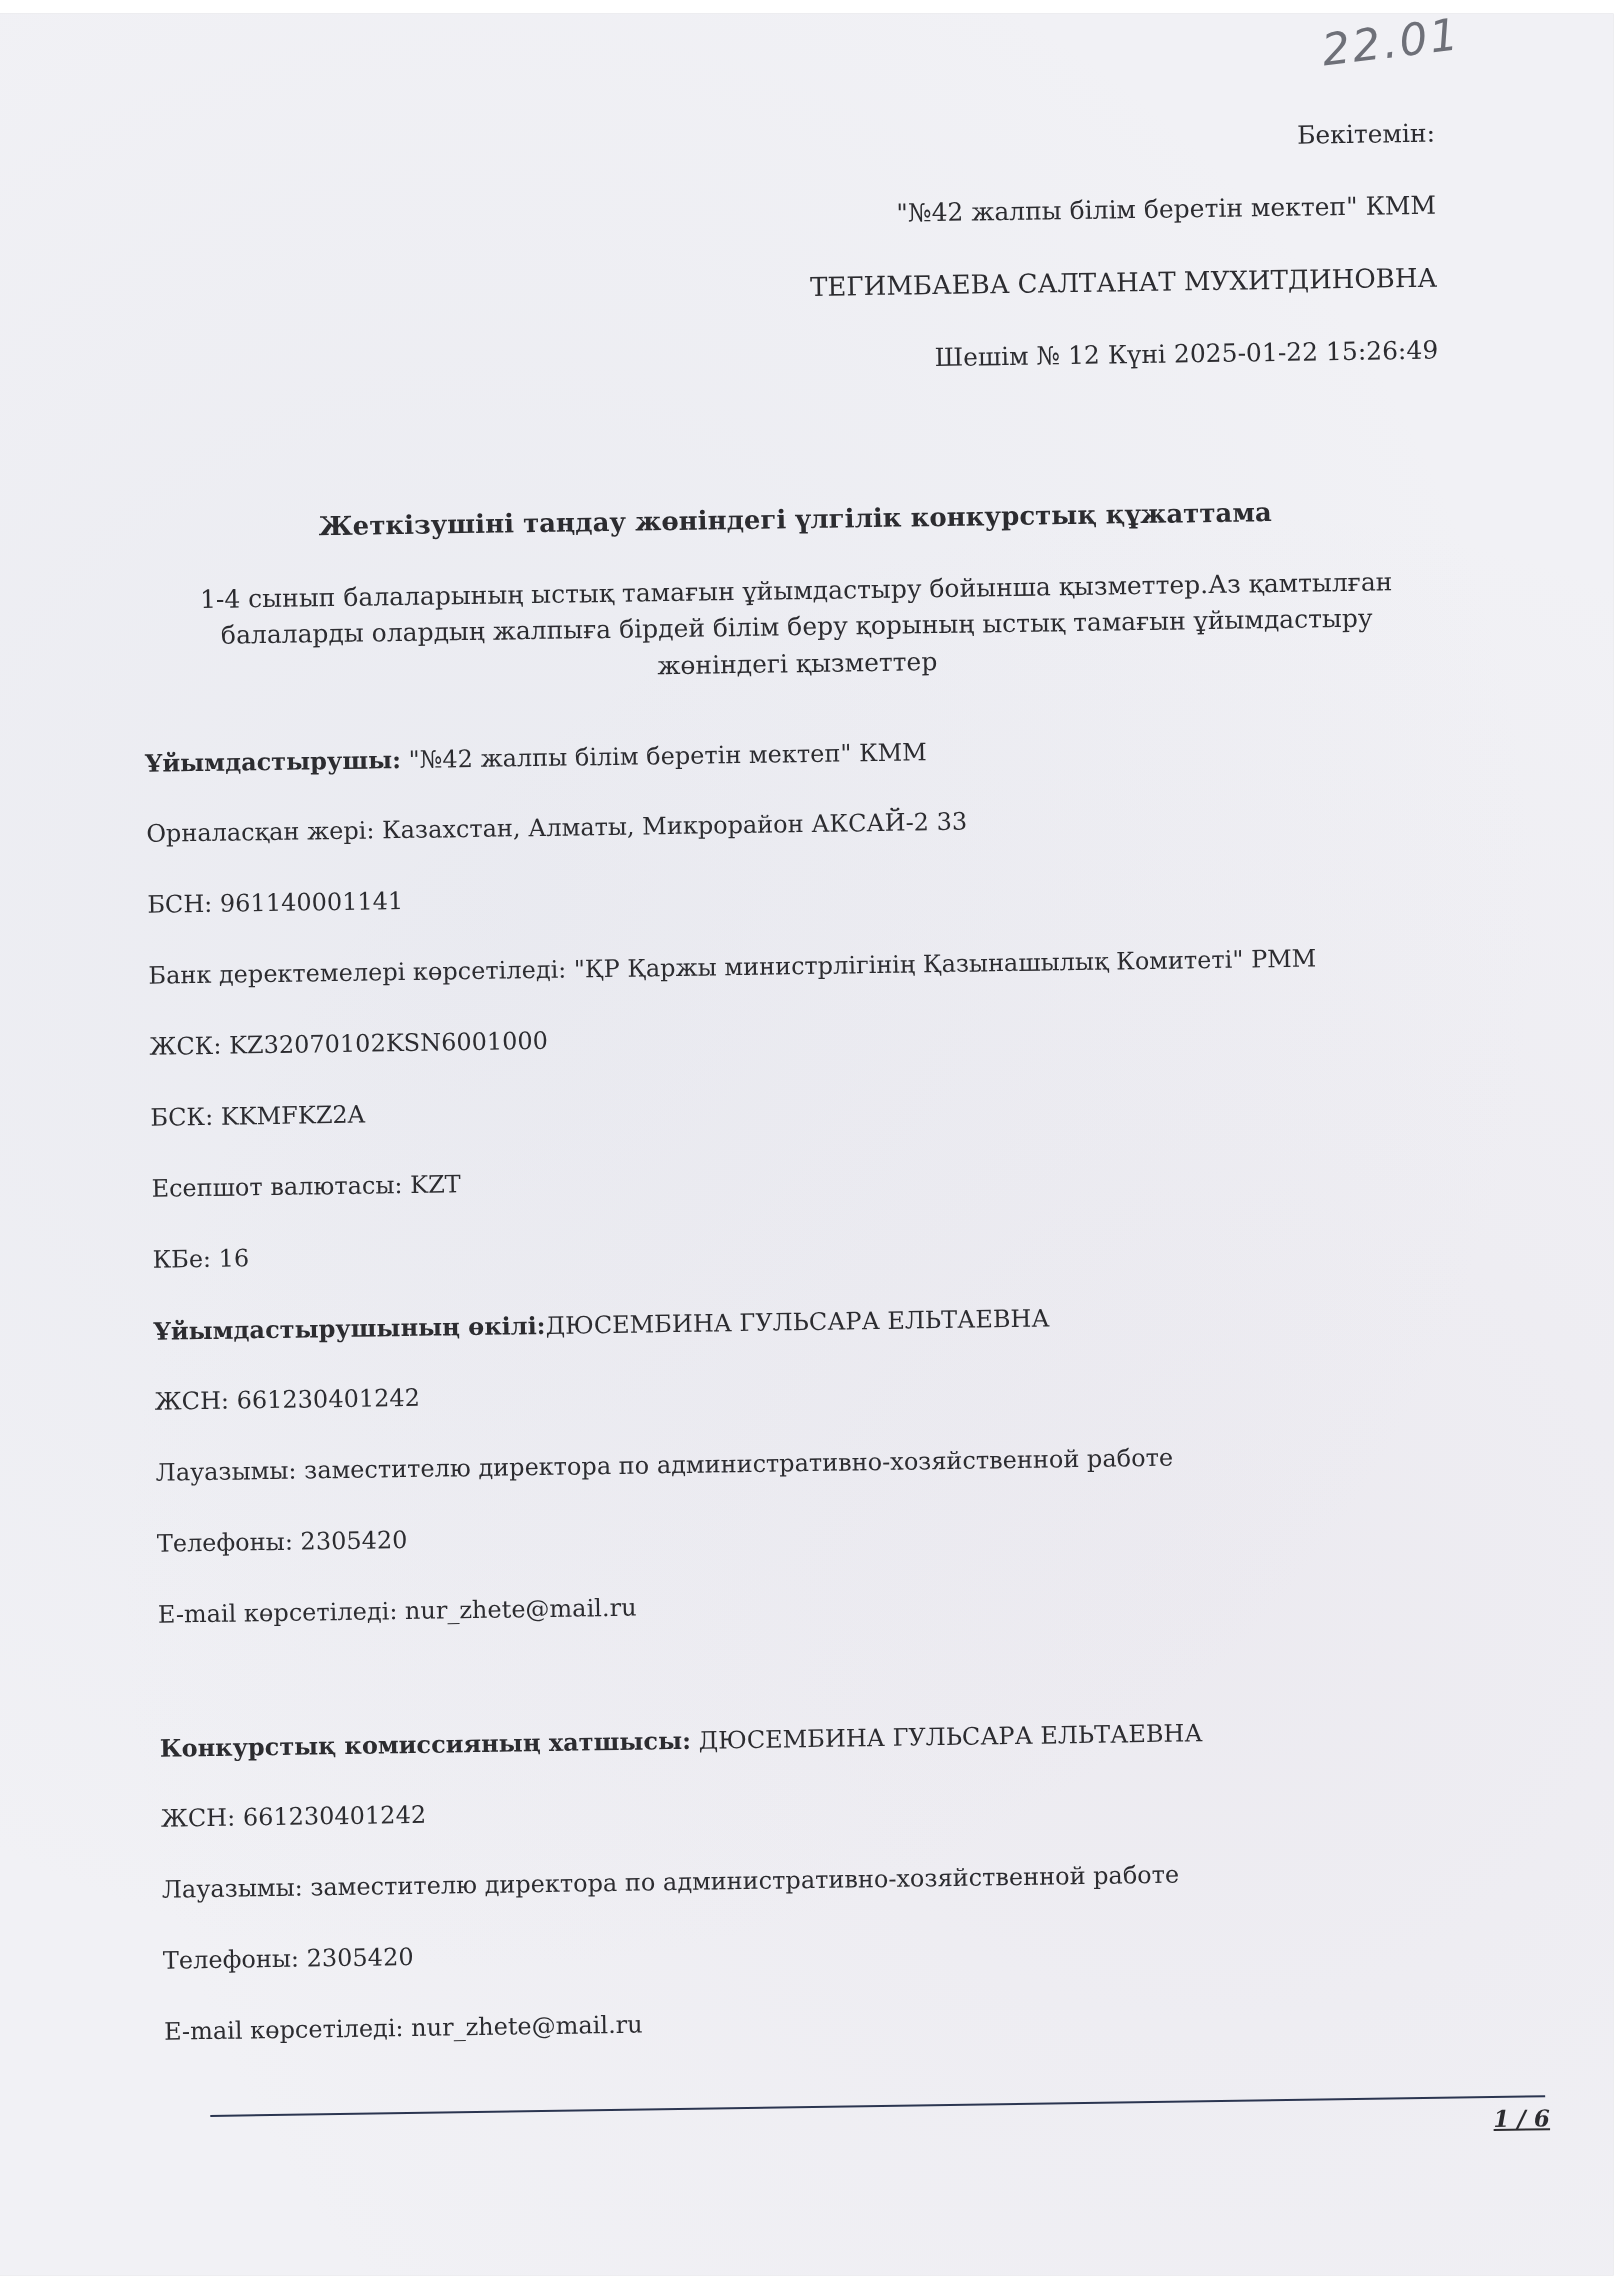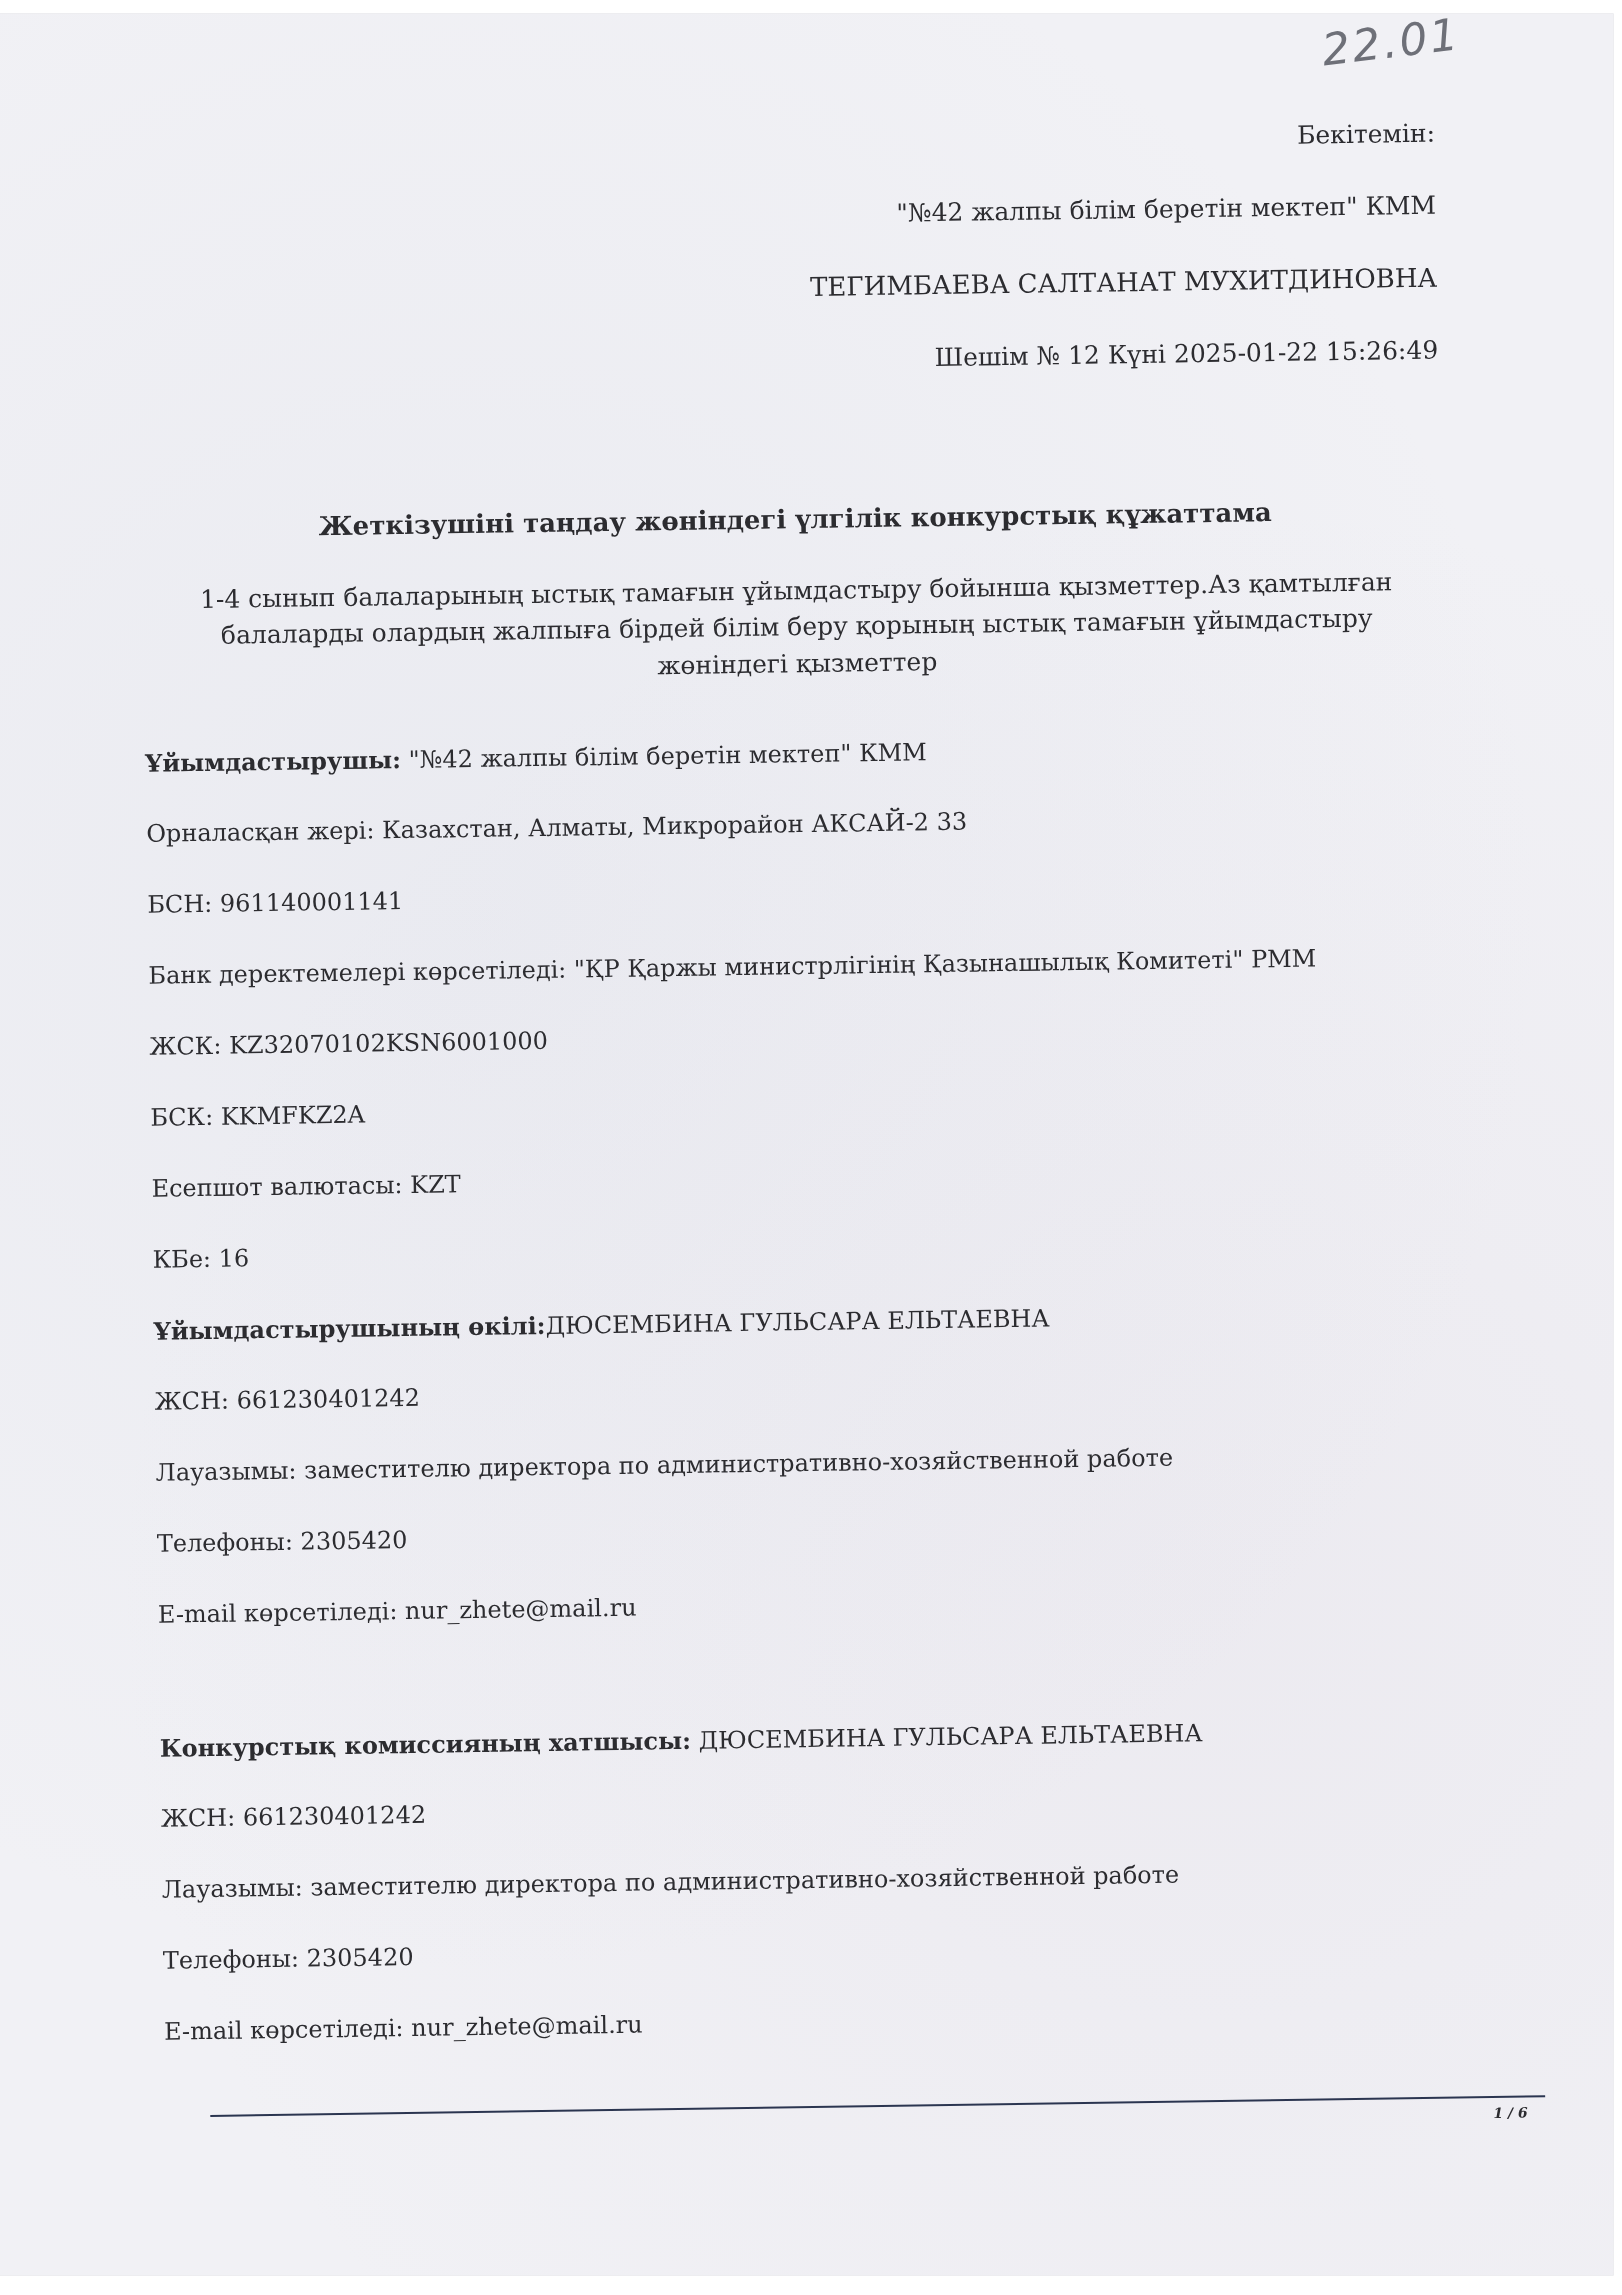--- a/index.html
+++ b/index.html
@@ -96,23 +96,24 @@
       left: 196px;
       top: 2106px;
       width: 1335px;
       height: 2px;
       background: #2b3550;
     }
     .page-num {
       position: absolute;
       left: 1479px;
       top: 2115px;
-      font-size: 14px;
+      font-size: 23px;
       font-weight: bold;
       font-style: italic;
+      text-decoration: underline;
     }
   </style>
 </head>
 <body>
 
 <div class="scan">
   <div class="paper"></div>
   <div class="content">
 
     <div class="handwritten">22.01</div>

